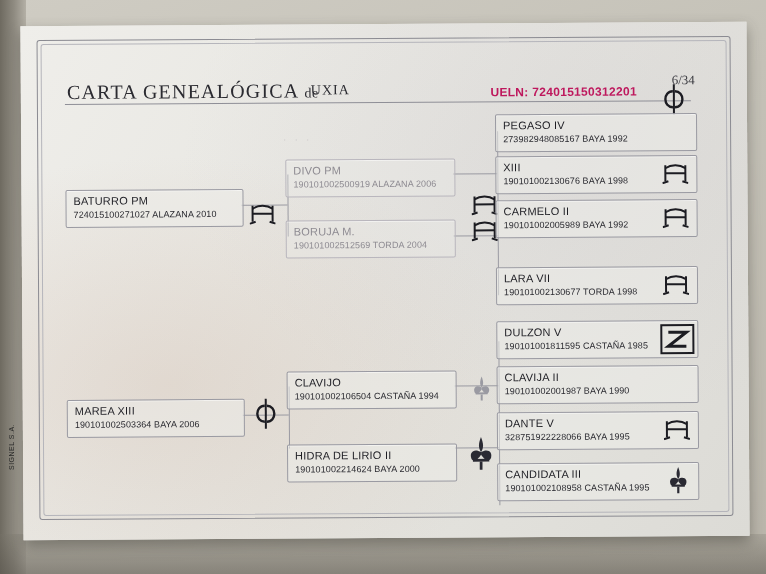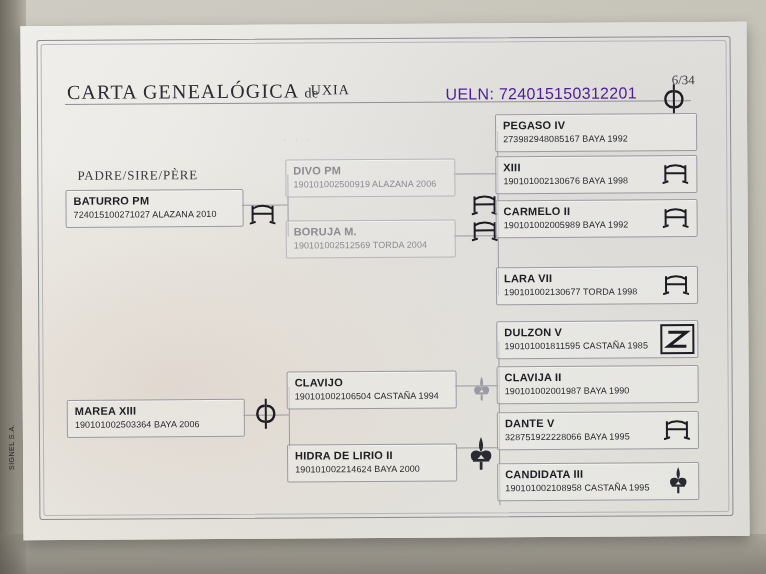--- a/index.html
+++ b/index.html
@@ -61,21 +61,21 @@
     font-size:20px;letter-spacing:1.2px;color:#2b2b31;
   }
   .hdr-title .de{font-size:14px;letter-spacing:.5px;}
   .hdr-name{
     position:absolute;left:290px;top:58px;
     font-family:"Liberation Serif",serif;
     font-size:14px;letter-spacing:1px;color:#2b2b31;
   }
   .hdr-ueln{
     position:absolute;right:110px;top:62px;
-    font-size:16px;font-weight:normal;color:#4c1d95;letter-spacing:.3px;
+    font-size:12px;font-weight:bold;color:#be185d;letter-spacing:.3px;
   }
   .hdr-pagenum{
     position:absolute;right:52px;top:50px;
     font-family:"Liberation Serif",serif;
     font-size:13px;color:#3a3a40;
   }
   .hdr-rule{
     position:absolute;left:44px;top:78px;width:626px;height:1px;
     background:#8f8f97;
   }
@@ -90,21 +90,21 @@
   
   .box{
     position:absolute;
     background:rgba(236,236,233,.55);
     border:1px solid #9a9aa2;
     border-radius:2px;
     box-shadow:0 1px 0 rgba(255,255,255,.5) inset;
   }
   .box .nm{
     position:absolute;left:7px;top:4px;
-    font-size:11px;font-weight:bold;color:#1e1e24;letter-spacing:.2px;
+    font-size:11px;font-weight:normal;color:#1e1e24;letter-spacing:.2px;
     white-space:nowrap;
   }
   .box .id{
     position:absolute;left:7px;top:19px;
     font-size:9px;color:#2a2a30;letter-spacing:.1px;
     white-space:nowrap;
   }
   .box.faded .nm,.box.faded .id{color:#8e8b92;}
   .box.faded{border-color:#b9b6bd;background:rgba(236,236,233,.35);}
   
@@ -144,21 +144,20 @@
     <div class="brandmark">
       <svg width="34" height="34" viewBox="0 0 34 34">
         <path d="M17 2 L17 32" stroke="#1c1c22" stroke-width="2" fill="none"></path>
         <path d="M16 9 C6 9, 6 25, 16 25" stroke="#1c1c22" stroke-width="2.4" fill="none"></path>
         <path d="M18 9 C28 9, 28 25, 18 25" stroke="#1c1c22" stroke-width="2.4" fill="none"></path>
       </svg>
     </div>
 
     <div class="ghost" style="left:262px;top:110px;">· · ·</div>
 
-    <div class="sec-label" style="left:56px;top:142px;">PADRE/SIRE/PÈRE</div>
 
     <div class="line" style="left:220px;top:180px;width:46px;height:1px;"></div>
     <div class="line" style="left:266px;top:150px;width:1px;height:62px;"></div>
     <div class="line" style="left:220px;top:390px;width:46px;height:1px;"></div>
     <div class="line" style="left:266px;top:362px;width:1px;height:62px;"></div>
 
     <div class="line" style="left:432px;top:150px;width:44px;height:1px;"></div>
     <div class="line" style="left:476px;top:108px;width:1px;height:82px;"></div>
     <div class="line" style="left:432px;top:212px;width:44px;height:1px;"></div>
     <div class="line" style="left:476px;top:190px;width:1px;height:82px;"></div>

